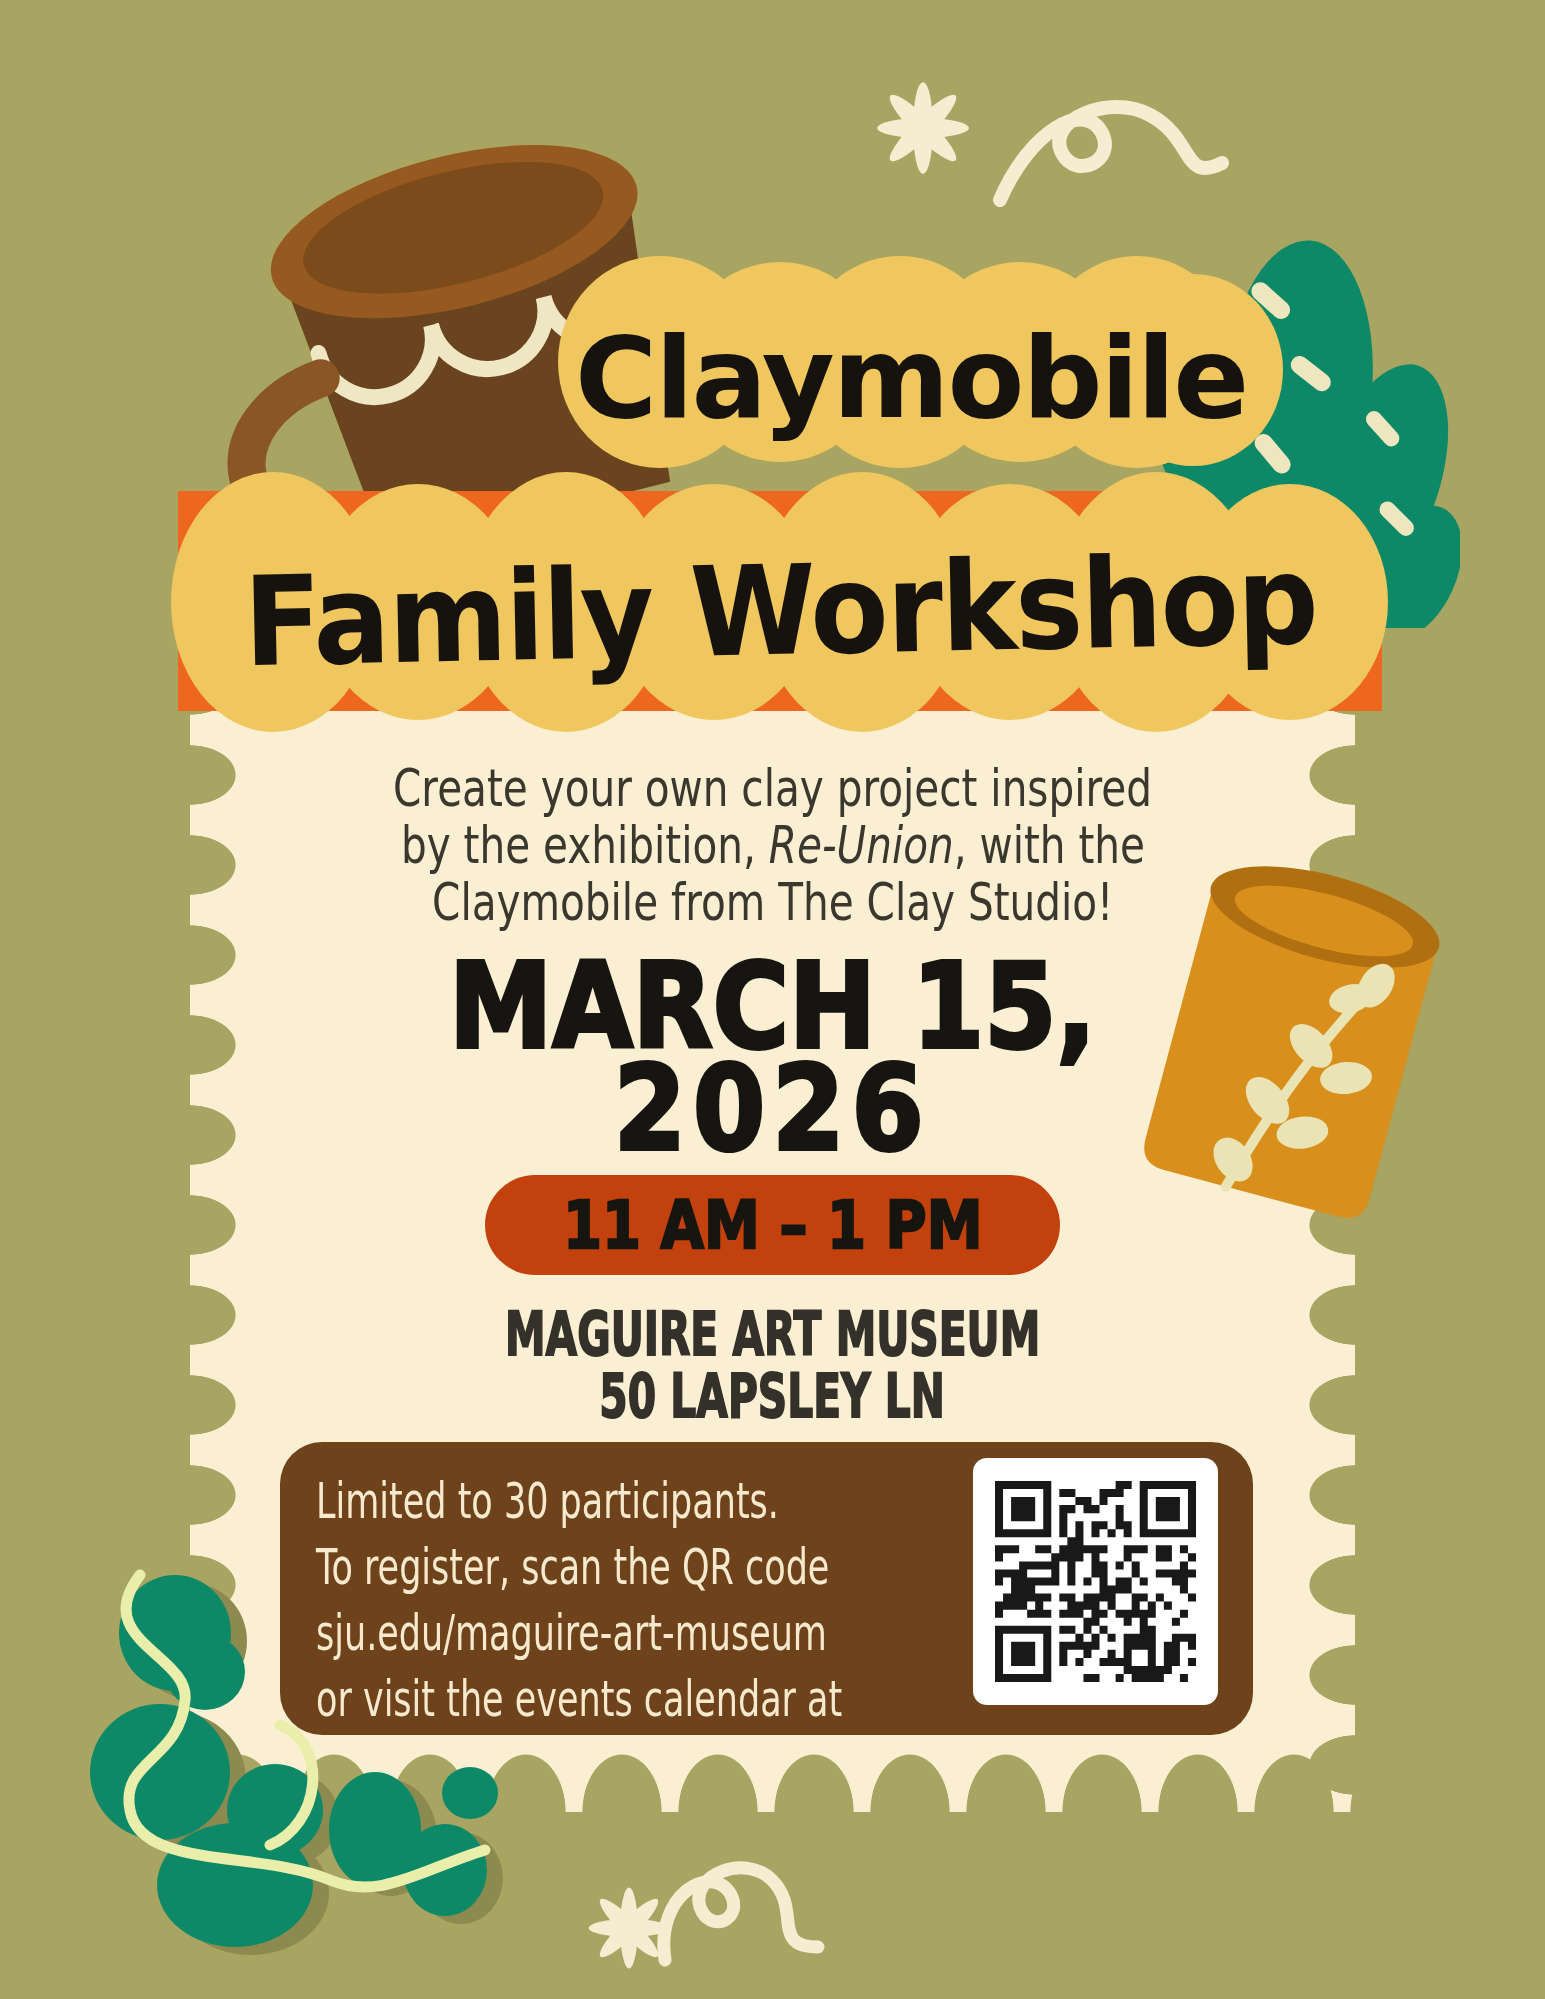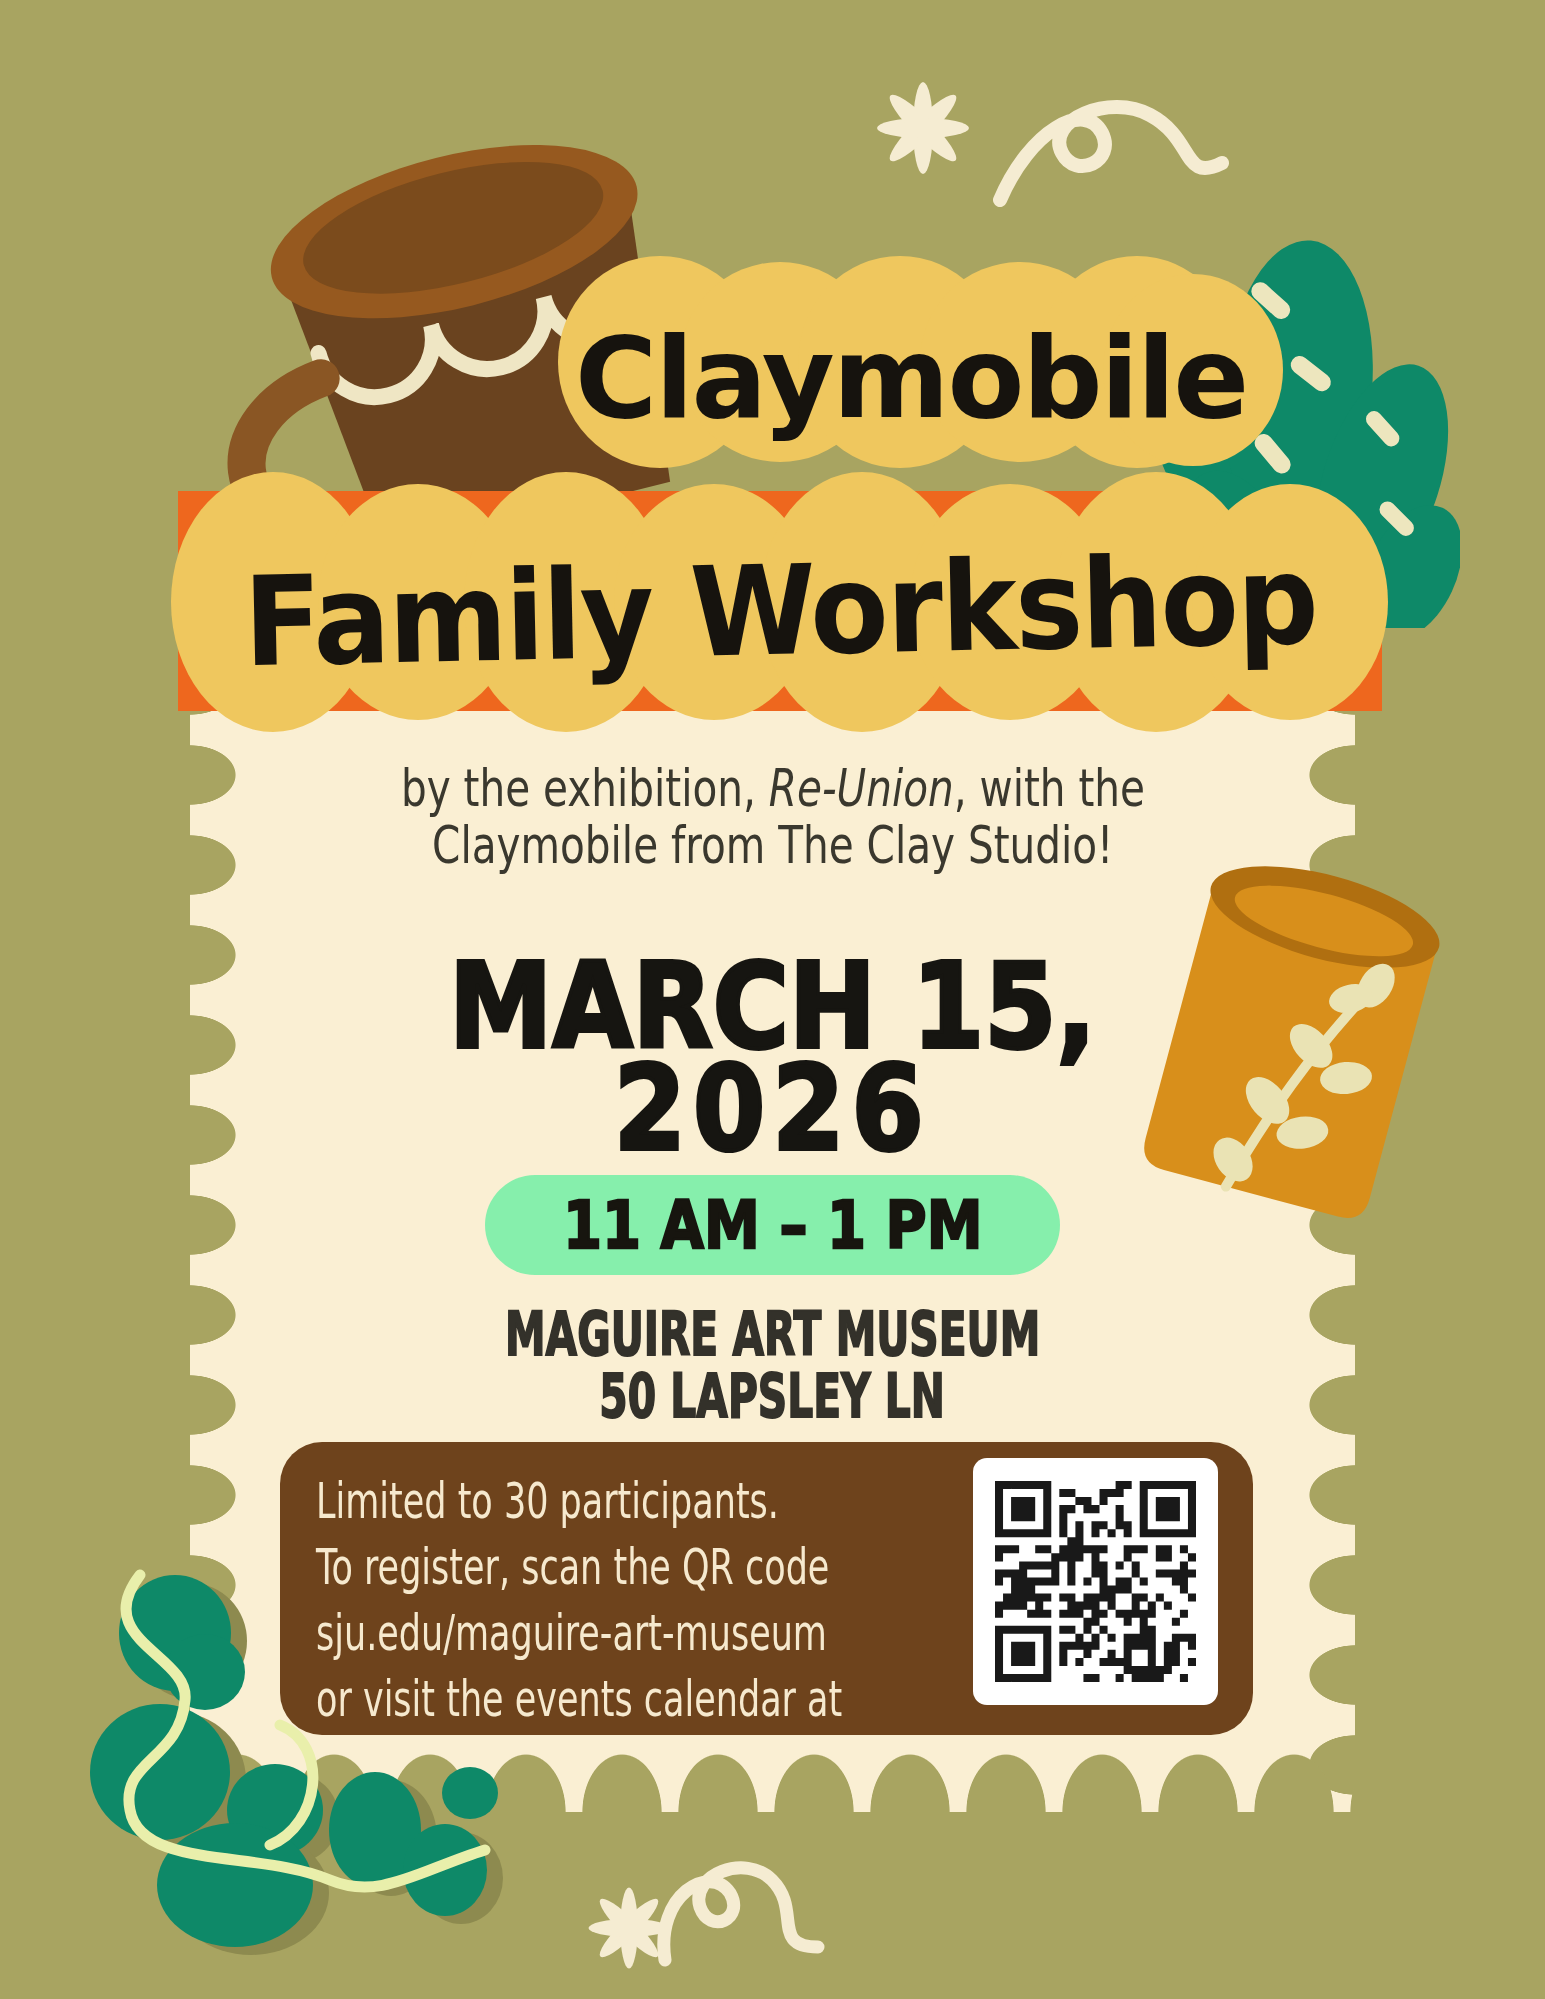--- a/index.html
+++ b/index.html
@@ -34,21 +34,21 @@
   .intro{left:190px;top:760px;width:1165px;text-align:center;font-size:52px;line-height:57px;}
   .intro .ln{white-space:nowrap;}
   .intro .squish{display:inline-block;transform:scaleX(.78);white-space:nowrap;}
   .intro .it{font-style:italic;}
   .date-line{left:190px;width:1165px;text-align:center;color:#161511;
     font-size:118px;line-height:118px;font-weight:bold;-webkit-text-stroke:4px #161511;}
   .date-line .squish{display:inline-block;transform:scaleX(.88);}
   .date-1{top:947px;}
   .date-2{top:1049px;}
   .date-2 .squish{letter-spacing:8px;}
-  .pill{left:485px;top:1175px;width:575px;height:100px;background:#86efac;border-radius:50px;
+  .pill{left:485px;top:1175px;width:575px;height:100px;background:#c2410c;border-radius:50px;
     display:flex;align-items:center;justify-content:center;z-index:21;}
   .pill-text{font-size:66px;font-weight:bold;color:#17150F;-webkit-text-stroke:2.5px #17150F;
     transform:scaleX(.85);white-space:nowrap;}
   .venue{left:190px;width:1165px;text-align:center;color:#33312A;font-weight:bold;
     font-size:60px;line-height:60px;white-space:nowrap;}
   .venue .squish{display:inline-block;transform:scaleX(.68);-webkit-text-stroke:2px #33312A;}
   .venue-1{top:1304px;}
   .venue-2{top:1366px;}
 
   
@@ -143,20 +143,21 @@
     <ellipse cx="648" cy="120" rx="90" ry="96"></ellipse>
   </g>
 </svg>
 
 <div class="abs title title-claymobile">Claymobile</div>
 <div class="abs title title-family">
   <span class="squish">Family Workshop</span>
 </div>
 
 <div class="abs content intro">
+  <div class="ln"><span class="squish">Create your own clay project inspired</span></div>
   <div class="ln"><span class="squish"><span>by the exhibition, </span><span class="it">Re-Union</span><span>, with the</span></span></div>
   <div class="ln"><span class="squish">Claymobile from The Clay Studio!</span></div>
 </div>
 
 <div class="abs content date-line date-1">
   <span class="squish">MARCH 15,</span></div>
 <div class="abs content date-line date-2">
   <span class="squish">2026</span></div>
 
 <div class="abs pill">

